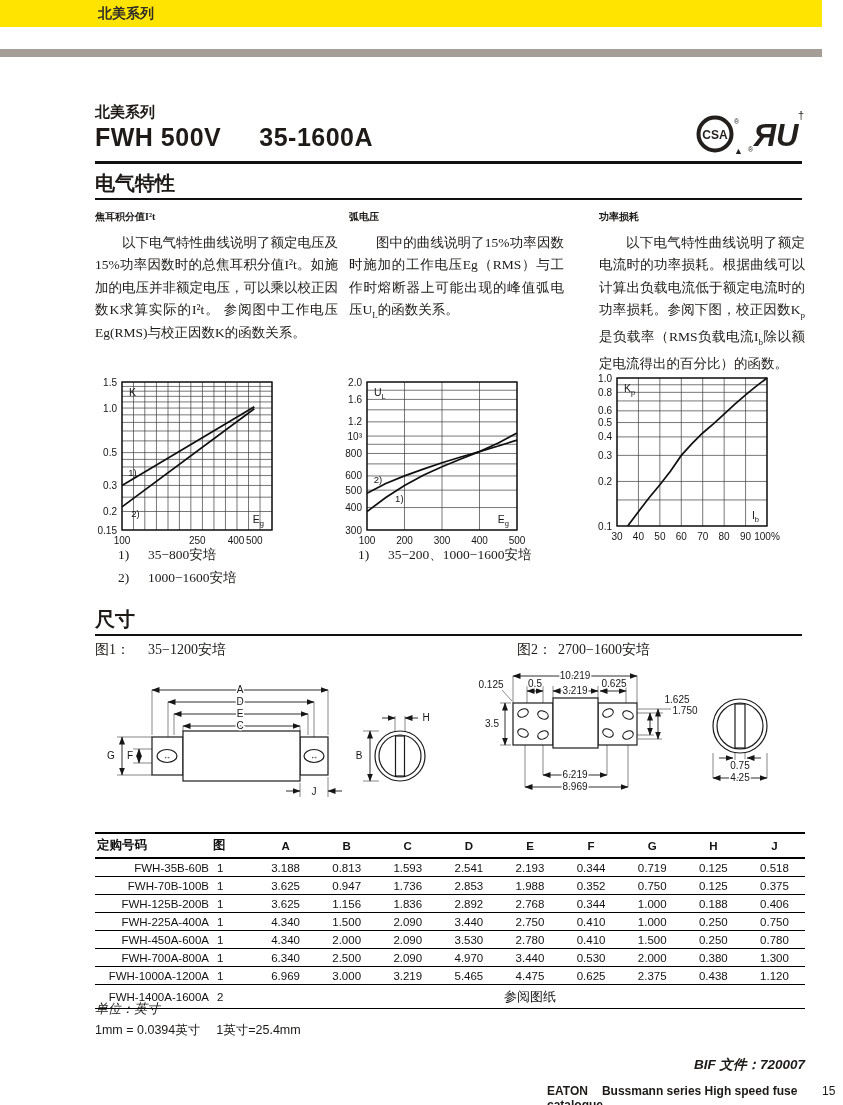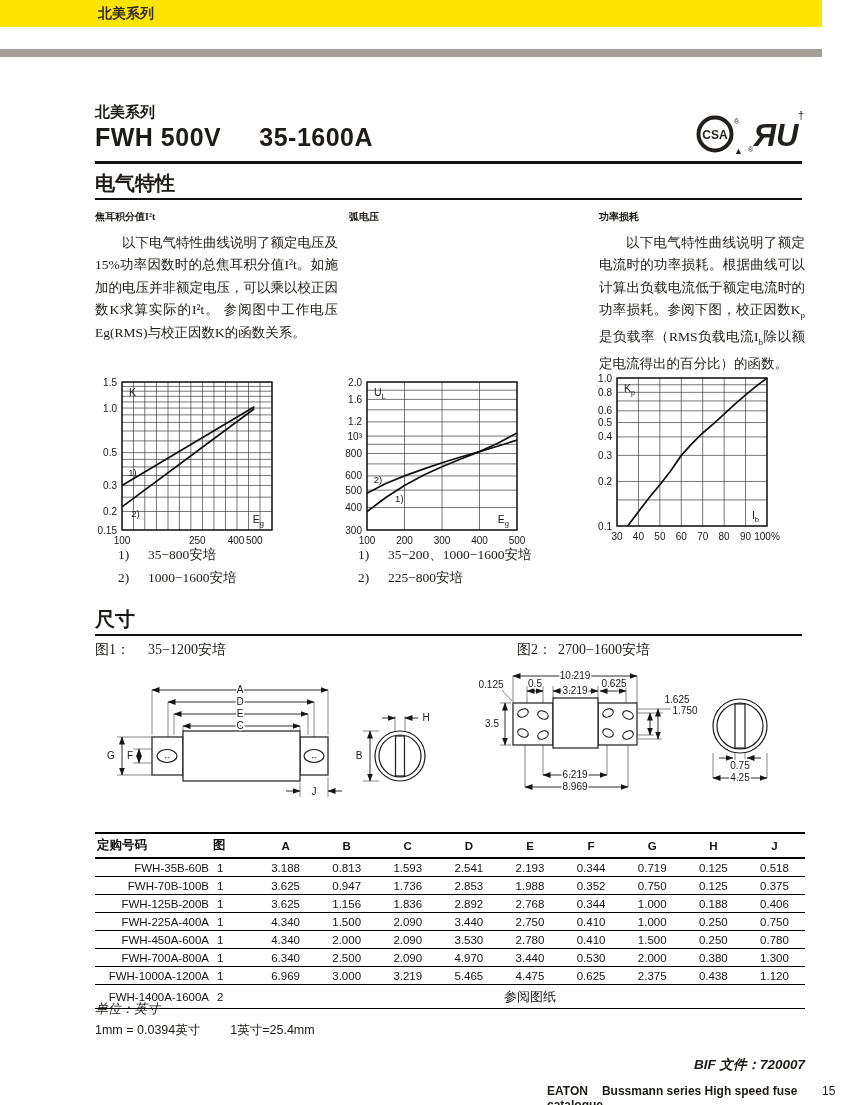--- a/index.html
+++ b/index.html
@@ -62,21 +62,21 @@
   table.dims th.cn{font-family:"Liberation Serif",serif;text-align:left;font-size:12.5px;}
   table.dims td{border-bottom:1.2px solid #000;padding:2.5px 2px;text-align:center;}
   table.dims td:first-child{text-align:right;}
   table.dims th:first-child{width:112px;}
   table.dims th:nth-child(2){width:40px;text-align:left;}
   table.dims td:nth-child(2){text-align:left;padding-left:6px;}
   table.dims td.span{font-family:"Liberation Serif",serif;font-size:13px;}
   
   .note1{left:95px;top:1000px;font-size:13px;font-style:italic;}
   .note2{left:95px;top:1022px;font-family:"Liberation Sans",sans-serif;font-size:12.5px;}
-  .note2 .g2{margin-left:30px;}
+  .note2 .g2{margin-left:16px;}
   .bif{right:38px;top:1056px;font-family:"Liberation Sans",sans-serif;font-weight:bold;
        font-style:italic;font-size:13.5px;}
   .footer-center{left:547px;top:1084px;font-family:"Liberation Sans",sans-serif;
                  font-weight:bold;font-size:12px;}
   .footer-center .cat{margin-left:14px;}
   .page-num{left:822px;top:1084px;font-family:"Liberation Sans",sans-serif;font-size:12px;}
 </style>
 </head>
 <body>
 
@@ -106,20 +106,21 @@
 
   <div class="abs sec-head elec-head">电气特性</div>
   <div class="abs rule elec-rule"></div>
 
   <div class="abs col c1">
     <h4>焦耳积分值I²t</h4>
     <p><span>以下电气特性曲线说明了额定电压及15%功率因数时的总焦耳积分值I²t。如施加的电压并非额定电压，可以乘以校正因数K求算实际的I²t。 参阅图中工作电压Eg(RMS)与校正因数K的函数关系。</span></p>
   </div>
   <div class="abs col c2">
     <h4>弧电压</h4>
+    <p><span>图中的曲线说明了15%功率因数时施加的工作电压Eg（RMS）与工作时熔断器上可能出现的峰值弧电压U</span><sub class="sm">L</sub><span>的函数关系。</span></p>
   </div>
   <div class="abs col c3">
     <h4>功率损耗</h4>
     <p><span>以下电气特性曲线说明了额定电流时的功率损耗。根据曲线可以计算出负载电流低于额定电流时的功率损耗。参阅下图，校正因数K</span><sub class="sm">p</sub><span>是负载率（RMS负载电流I</span><sub class="sm">b</sub><span>除以额定电流得出的百分比）的函数。</span></p>
   </div>
 
   <svg class="abs chart chart1" viewBox="0 0 205 180">
       <line x1="29" y1="11" x2="29" y2="159" stroke="#3c3c3c" stroke-width="0.7"></line>
       <line x1="40.490120572575506" y1="11" x2="40.490120572575506" y2="159" stroke="#3c3c3c" stroke-width="0.7"></line>
       <line x1="51.82468370198289" y1="11" x2="51.82468370198289" y2="159" stroke="#3c3c3c" stroke-width="0.7"></line>
@@ -252,21 +253,20 @@
       <text x="36" y="25" font-size="10.5" fill="#161616">K<tspan font-size="7.5" dy="2.5">p</tspan></text>
       <text x="171" y="152" text-anchor="end" font-size="10.5" fill="#161616">I<tspan font-size="7.5" dy="2.5">b</tspan></text>
     </svg>
 
   <div class="abs legend legend1">
     <div class="row"><span class="mk">1)</span><span>35−800安培</span></div>
     <div class="row"><span class="mk">2)</span><span>1000−1600安培</span></div>
   </div>
   <div class="abs legend legend2">
     <div class="row"><span class="mk">1)</span><span>35−200、1000−1600安培</span></div>
-    <div class="row"><span class="mk">2)</span><span>225−800安培</span></div>
   </div>
 
   <div class="abs sec-head dims-head">尺寸</div>
   <div class="abs rule dims-rule"></div>
 
   <div class="abs cap cap1">
     <span>图1：</span><span class="rng">35−1200安培</span>
   </div>
   <div class="abs cap cap2">
     <span>图2：</span><span class="rng">2700−1600安培</span>

